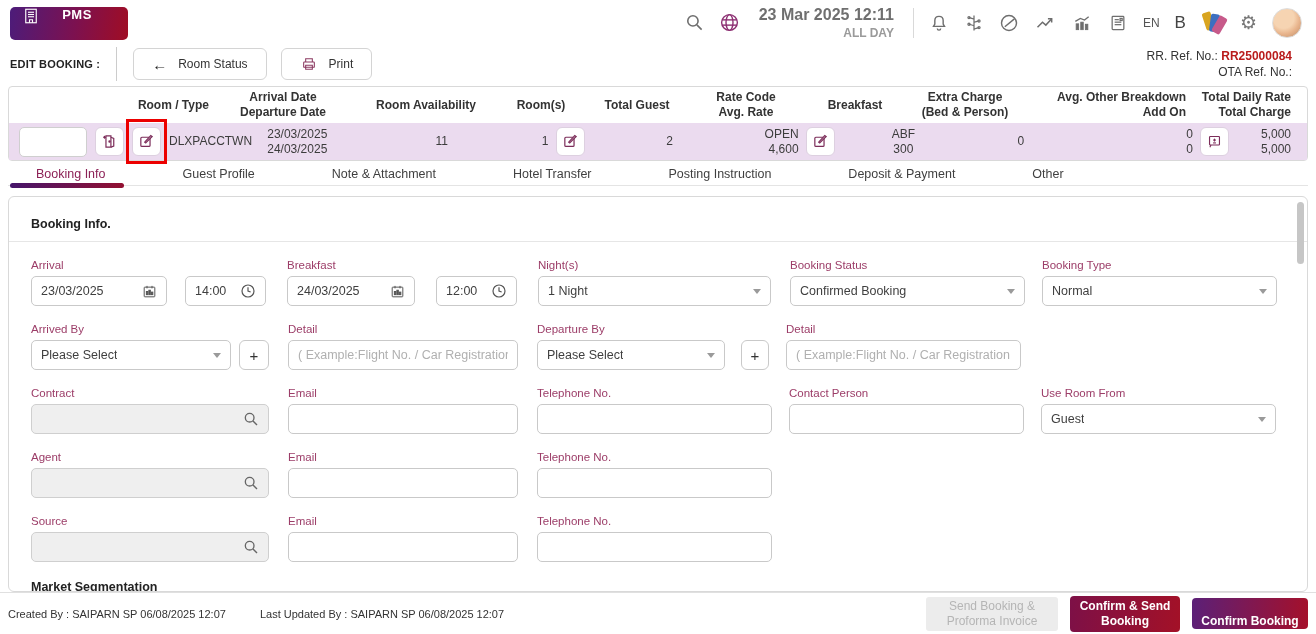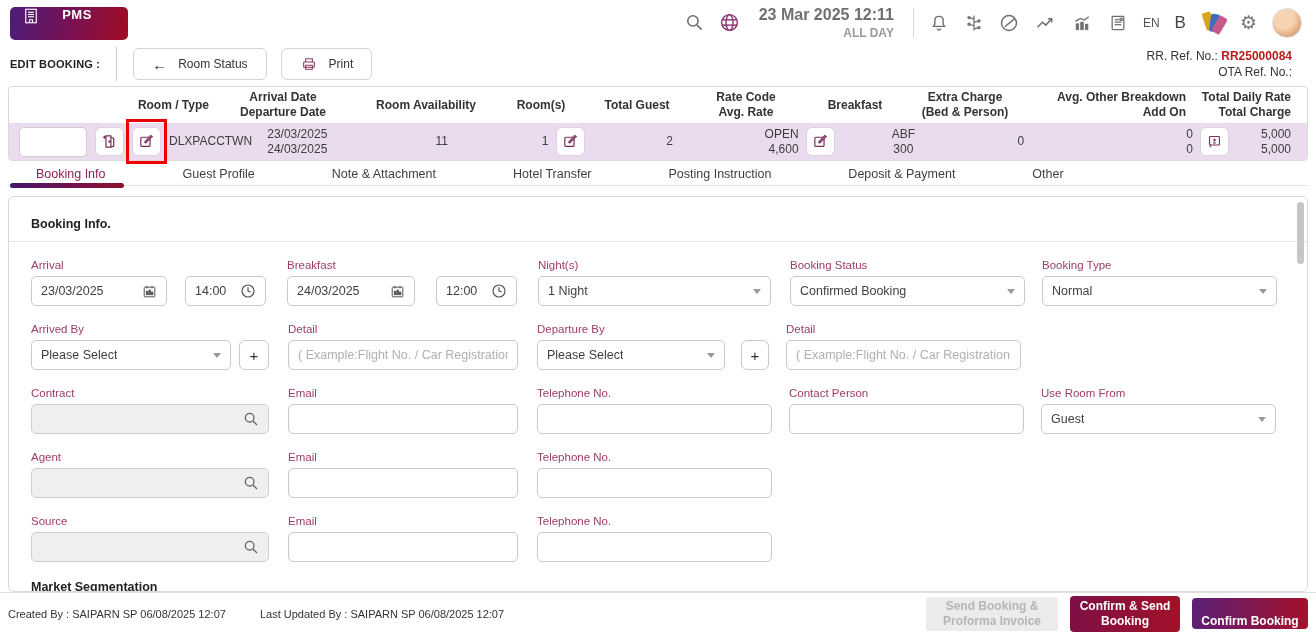--- a/index.html
+++ b/index.html
@@ -87,21 +87,21 @@
   .plus-btn { width:100%; height:30px; border:1px solid #c9c9c9; border-radius:6px; background:#fff; font-size:15px; color:#333; display:flex; align-items:center; justify-content:center; cursor:pointer; }
   .w136{width:136px;margin-right:18px;} .w81{width:81px;margin-right:21px;} .w128{width:128px;margin-right:21px;}
   .w233{width:233px;margin-right:19px;} .w235{width:235px;margin-right:17px;} .w235e{width:235px;margin-right:0;}
   .w200{width:200px;margin-right:8px;} .w30{width:30px;margin-right:19px;} .w230{width:230px;margin-right:19px;}
   .w188{width:188px;margin-right:16px;} .w28{width:28px;margin-right:17px;} .w238{width:238px;margin-right:19px;}
 
   
   .footer { position:absolute; left:0; right:0; bottom:0; height:42px; background:#fff; border-top:1px solid #e0e0e0; display:flex; align-items:center; padding:0 8px; }
   .ftext { font-size:11px; color:#333; margin-right:34px; white-space:nowrap; }
   .fbtns { margin-left:auto; display:flex; align-items:center; gap:12px; }
-  .btn { border:none; border-radius:4px; font-family:"Liberation Sans",sans-serif; font-size:12px; display:flex; flex-direction:column; align-items:center; justify-content:center; line-height:1.25; cursor:pointer;font-weight:bold; }
+  .btn { border:none; border-radius:4px; font-family:"Liberation Sans",sans-serif; font-size:12px; display:flex; flex-direction:column; align-items:center; justify-content:center; line-height:1.25; cursor:pointer; }
   .btn-disabled { width:132px; height:34px; background:#ececec; color:#b5b5b5; border-radius:3px; cursor:default; }
   .btn-maroon { width:110px; height:36px; background:linear-gradient(95deg,#7d1047,#a31127); color:#fff; font-weight:bold; }
   .btn-grad { width:116px; height:31px; background:linear-gradient(95deg,#5b2078,#a5102a); color:#fff; font-weight:bold;justify-content:flex-end; }
 </style>
 </head>
 <body>
 
 <div class="app-header">
   <div class="logo">
     <span>

